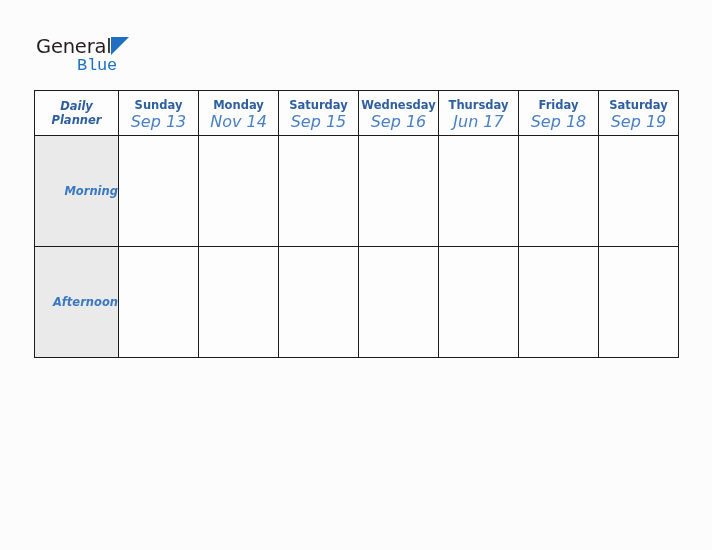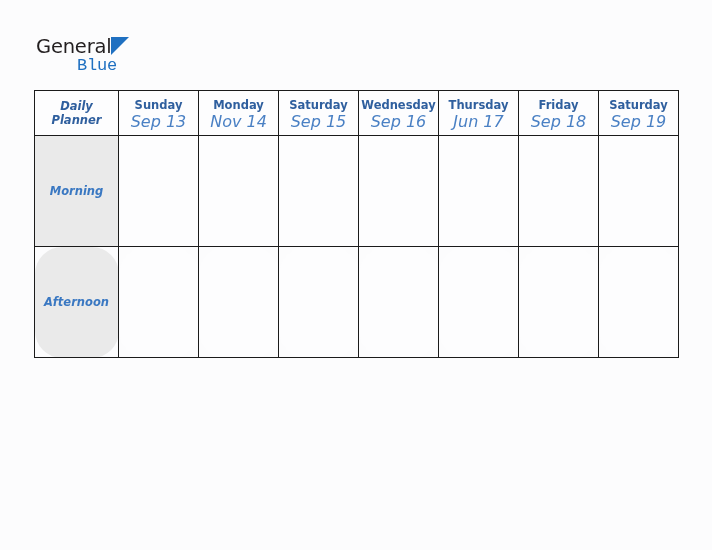--- a/index.html
+++ b/index.html
@@ -136,26 +136,26 @@
     font-family: "DejaVu Sans", sans-serif;
     font-style: italic;
     font-size: 16px;
     line-height: 15px;
     color: #4a80c4;
     margin-top: 1px;
   }
 
   tbody td { height: 109px; }
   tbody tr.row-morning td   { height: 110px; }
-  tbody tr.row-afternoon td { height: 110px; border-radius: 27px; }
+  tbody tr.row-afternoon td { height: 110px; }
   tbody tr.row-evening td   { height: 111px; }
 
   td.row-label {
     background: #eaeaea;
-    text-align: center;
+    text-align: right;
     vertical-align: middle;
     font-family: "DejaVu Sans", sans-serif;
     font-style: italic;
     font-weight: bold;
     font-size: 11.5px;
     color: #3a78c2;
   }
   td.slot {
     background: #fdfdfe;
     vertical-align: top;

